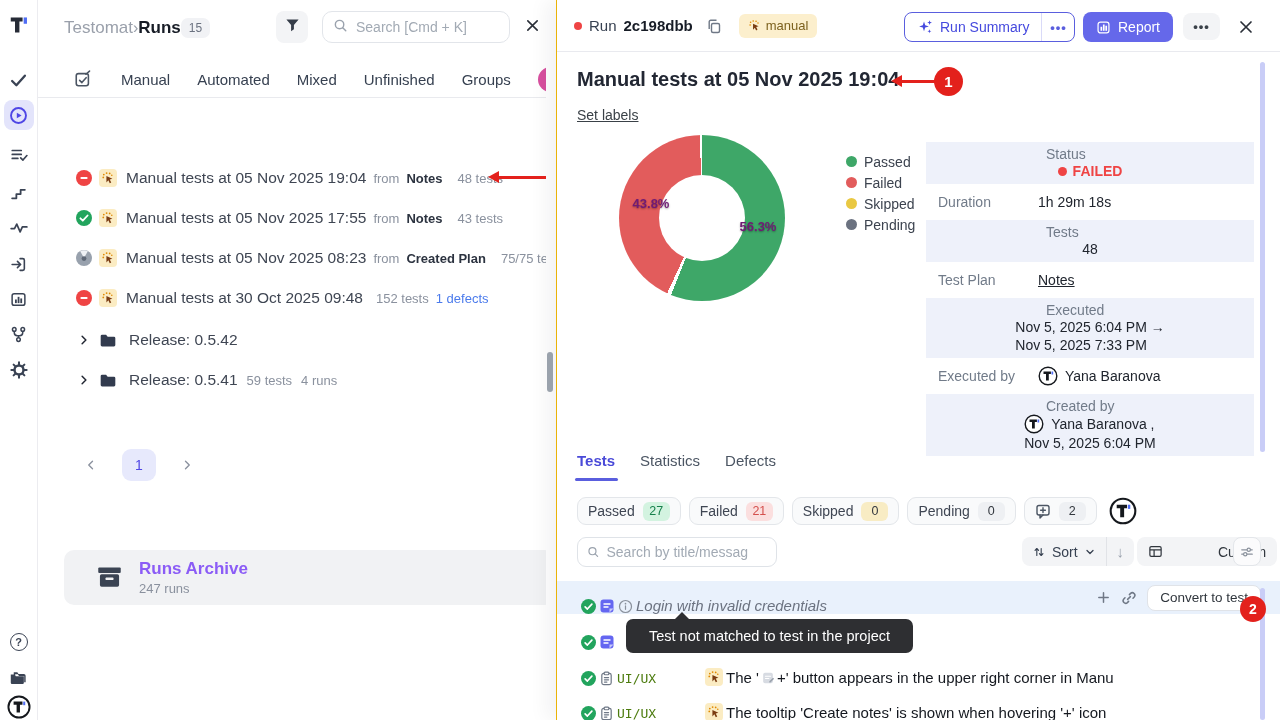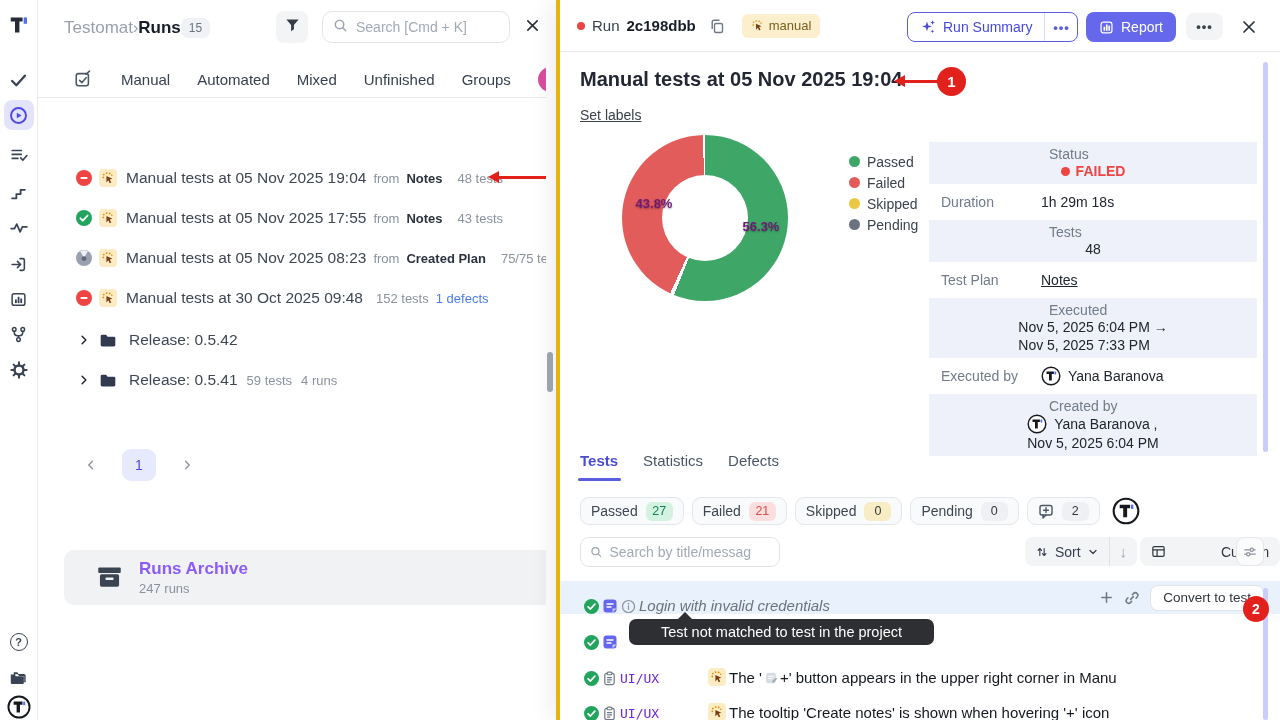--- a/index.html
+++ b/index.html
@@ -63,21 +63,21 @@
   .gutterthumb { position:absolute; left:547px; top:352px; width:6px; height:40px; background:#9aa2ac;
     border-radius:3px; z-index:9; }
   .arrowL { position:absolute; height:3px; background:#e3211c; z-index:20; }
   .arrowL::before { content:""; position:absolute; left:-10px; top:-5px; border-top:6.5px solid transparent;
     border-bottom:6.5px solid transparent; border-right:11px solid #e3211c; }
   .redmark { position:absolute; background:#e3211c; border-radius:50%; color:#fff; font-weight:bold;
     display:flex; align-items:center; justify-content:center; z-index:30; }
 
   
   .drawer { position:absolute; left:556px; top:0; width:724px; height:720px; background:#fff;
-    border-left:4px solid #eab308; box-shadow:-10px 0 18px rgba(15,23,42,.05); overflow:hidden; }
+    border-left:1px solid #eab308; box-shadow:-10px 0 18px rgba(15,23,42,.05); overflow:hidden; }
   .dhead { position:absolute; left:0; top:0; width:724px; height:52px; border-bottom:1px solid #e9eaef;
     display:flex; align-items:center; }
   .reddot { width:8px; height:8px; border-radius:50%; background:#ef4444; }
   .runlabel { font-size:15px; color:#374151; margin-left:7px; }
   .runid { font-size:15px; font-weight:bold; color:#171c26; margin-left:7px; }
   .manualbadge { margin-left:13px; background:#fcefcd; border-radius:6px; height:24px; display:flex;
     align-items:center; gap:5px; padding:0 9px; cursor:pointer; }
   .manualtxt { font-size:13px; color:#7c611e; }
   .rsgroup { position:absolute; left:347px; top:12px; height:30px; border:1px solid #5a5ede; border-radius:8px;
     display:flex; align-items:center; background:#fff; cursor:pointer; }
@@ -152,26 +152,26 @@
     display:flex; align-items:center; gap:7px; padding:0 11px; cursor:pointer; }
   .customtxt { font-size:14px; color:#30363d;margin-left:48px; }
   .slidersbtn { position:absolute; left:676px; top:537px; width:28px; height:29px; background:#fbfbfc;
     border:1px solid #e3e6ea; border-radius:8px; display:flex; align-items:center; justify-content:center; cursor:pointer; }
 
   .trow { position:absolute; left:0; width:724px; height:33px; display:flex; align-items:flex-end; gap:3px;
     padding-left:24px; cursor:pointer; }
   .trow.hl { background:#e9f1fc; }
   .ttitle-muted { font-size:15px; font-style:italic; color:#6b7280; white-space:nowrap; }
   .ttitle { font-size:15px; color:#14181f; white-space:nowrap; }
-  .ttag { font-family:"DejaVu Sans Mono", monospace; font-size:13px; color:#6d28d9; width:48px; flex:0 0 auto; }
+  .ttag { font-family:"DejaVu Sans Mono", monospace; font-size:13px; color:#4d7c0f; width:48px; flex:0 0 auto; }
   .rowright { position:absolute; right:0; top:0; height:33px; display:flex; align-items:center; gap:10px; }
   .convertbtn { height:26px; background:#fff; border:1px solid #e0e3e8; border-radius:8px; padding:0 12px;
     font-size:13.5px; color:#30363d; display:flex; align-items:center; cursor:pointer; white-space:nowrap; }
-  .tooltip { position:absolute; left:69px; top:619px; height:26px; background:#2e2f32; border-radius:7px;
-    color:#fff; font-size:14.5px; display:flex; align-items:center; padding:0 32px; z-index:25; white-space:nowrap; }
+  .tooltip { position:absolute; left:69px; top:619px; height:34px; background:#2e2f32; border-radius:7px;
+    color:#fff; font-size:14.5px; display:flex; align-items:center; padding:0 23px; z-index:25; white-space:nowrap; }
   .tooltip::before { content:""; position:absolute; left:48px; top:-7px; border-left:8px solid transparent;
     border-right:8px solid transparent; border-bottom:8px solid #2e2f32; }
 </style>
 </head>
 <body>
 
 <div class="rail">
   <div class="ri" style="top:13px">
     <svg width="22" height="22" viewBox="0 0 16 16">
         <path d="M2 2.5h8.6v3H8.3v8H5.1v-8H2z" fill="#262b36"></path>

